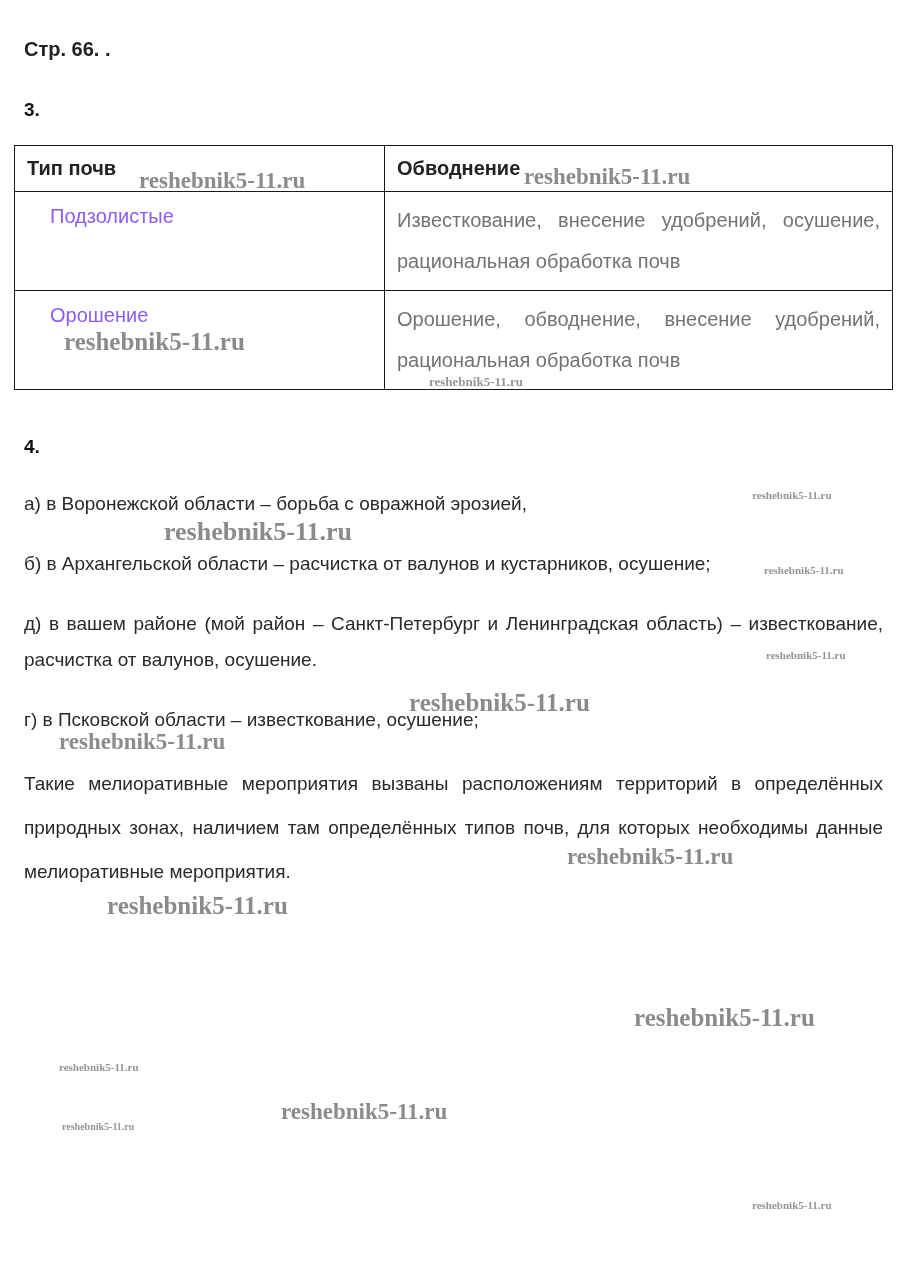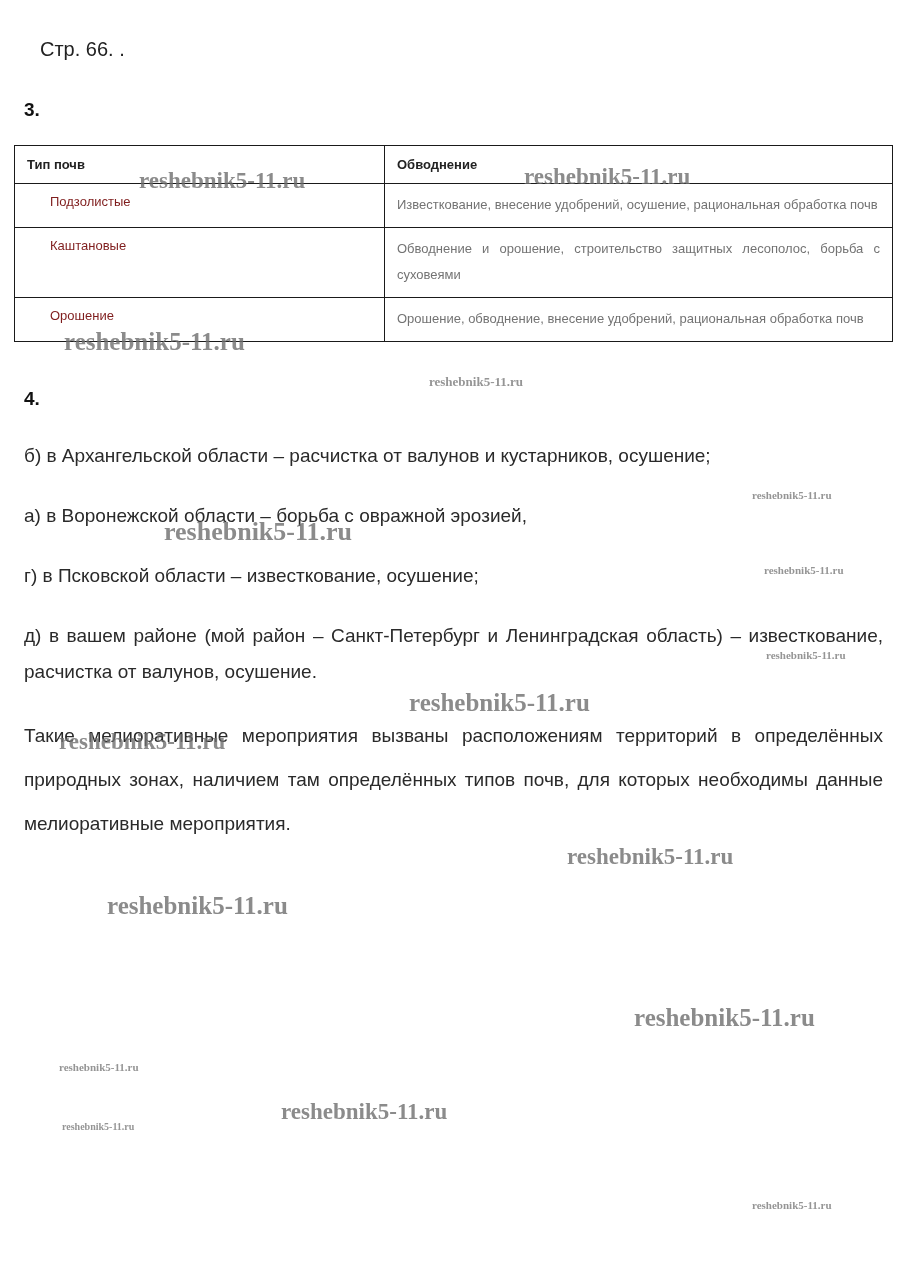--- a/index.html
+++ b/index.html
@@ -13,54 +13,53 @@
     overflow: hidden;
   }
   .page {
     position: relative;
     padding: 38px 24px 0 24px;
     box-sizing: border-box;
     width: 907px;
   }
   .heading {
     font-size: 20px;
-    font-weight: normal;
+    font-weight: bold;
     color: #222;
-    margin-left: 16px;
   }
   .section-label {
     font-size: 19px;
     font-weight: bold;
     margin-top: 38px;
     color: #111;
   }
   table.soil-table {
     border-collapse: collapse;
     margin-top: 24px;
     margin-left: -10px;
     width: 879px;
     table-layout: fixed;
   }
   table.soil-table th,
   table.soil-table td {
     border: 1.5px solid #1a1a1a;
     vertical-align: top;
-    font-size: 13px;
+    font-size: 20px;
     padding: 8px 12px;
   }
   table.soil-table th {
     text-align: left;
     font-weight: bold;
     padding: 11px 12px;
     color: #222;
   }
   table.soil-table col.c1 { width: 370px; }
   table.soil-table td.soil-type {
     line-height: 1.6;
-    color: #7f1d1d;
+    color: #8b5cf6;
     padding-left: 35px;
   }
   table.soil-table td.measures {
     text-align: justify;
     line-height: 2.05;
     color: #737373;
     margin-top: 12px;
   }
   .answers { margin-top: 28px; }
   .answers p {
@@ -111,37 +110,33 @@
         <th>Тип почв</th>
         <th>Обводнение</th>
       </tr>
     </thead>
     <tbody>
         <tr>
           <td class="soil-type">Подзолистые</td>
           <td class="measures">Известкование, внесение удобрений, осушение, рациональная обработка почв</td>
         </tr>
         <tr>
-          <td class="soil-type">Каштановые</td>
-          <td class="measures">Обводнение и орошение, строительство защитных лесополос, борьба с суховеями</td>
-        </tr>
-        <tr>
           <td class="soil-type">Орошение</td>
           <td class="measures">Орошение, обводнение, внесение удобрений, рациональная обработка почв</td>
         </tr>
       </tbody>
   </table>
 
   <div class="section-label" style="margin-top:46px;">4.</div>
 
   <div class="answers">
+      <p>а) в Воронежской области – борьба с овражной эрозией,</p>
       <p>б) в Архангельской области – расчистка от валунов и кустарников, осушение;</p>
-      <p>а) в Воронежской области – борьба с овражной эрозией,</p>
+      <p>д) в вашем районе (мой район – Санкт-Петербург и Ленинградская область) – известкование, расчистка от валунов, осушение.</p>
       <p>г) в Псковской области – известкование, осушение;</p>
-      <p>д) в вашем районе (мой район – Санкт-Петербург и Ленинградская область) – известкование, расчистка от валунов, осушение.</p>
     </div>
 
   <p class="conclusion">Такие мелиоративные мероприятия вызваны расположениям территорий в определённых природных зонах, наличием там определённых типов почв, для которых необходимы данные мелиоративные мероприятия.</p>
 
 </div>
 
 <div class="wm-layer">
     <div class="wm wm-bold" style="left: 135px; top: 168px; font-size: 23px;">reshebnik5-11.ru</div>
     <div class="wm wm-bold" style="left: 520px; top: 164px; font-size: 23px;">reshebnik5-11.ru</div>
     <div class="wm wm-bold" style="left: 60px; top: 328px; font-size: 25px;">reshebnik5-11.ru</div>

